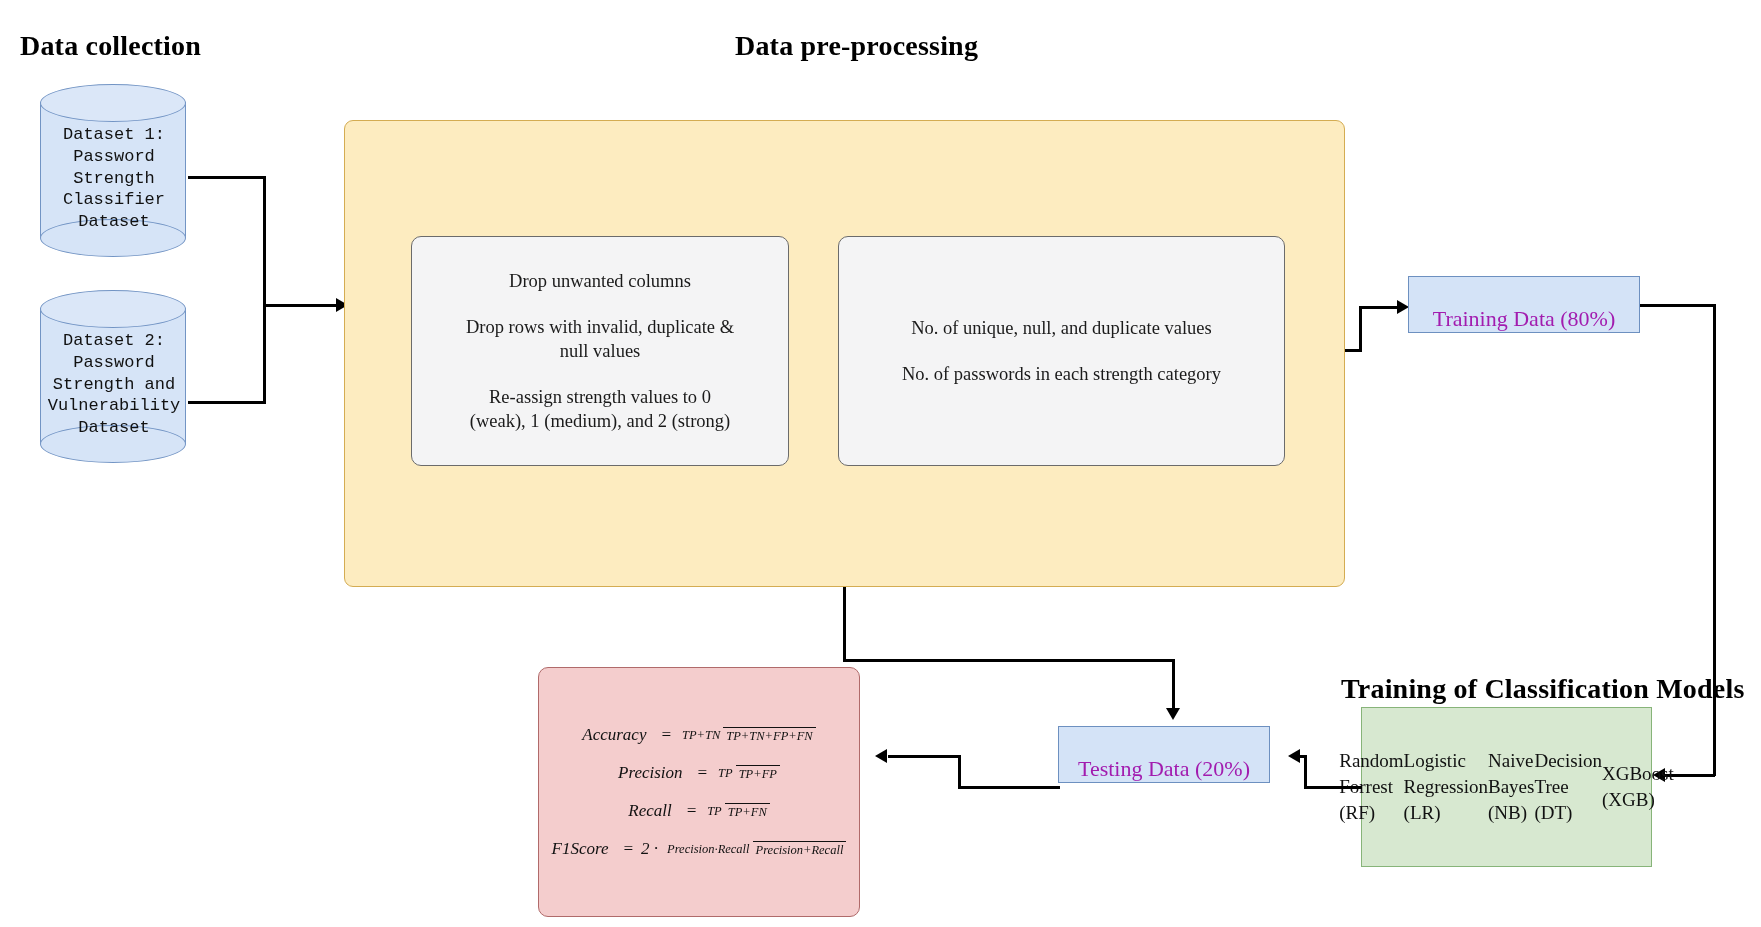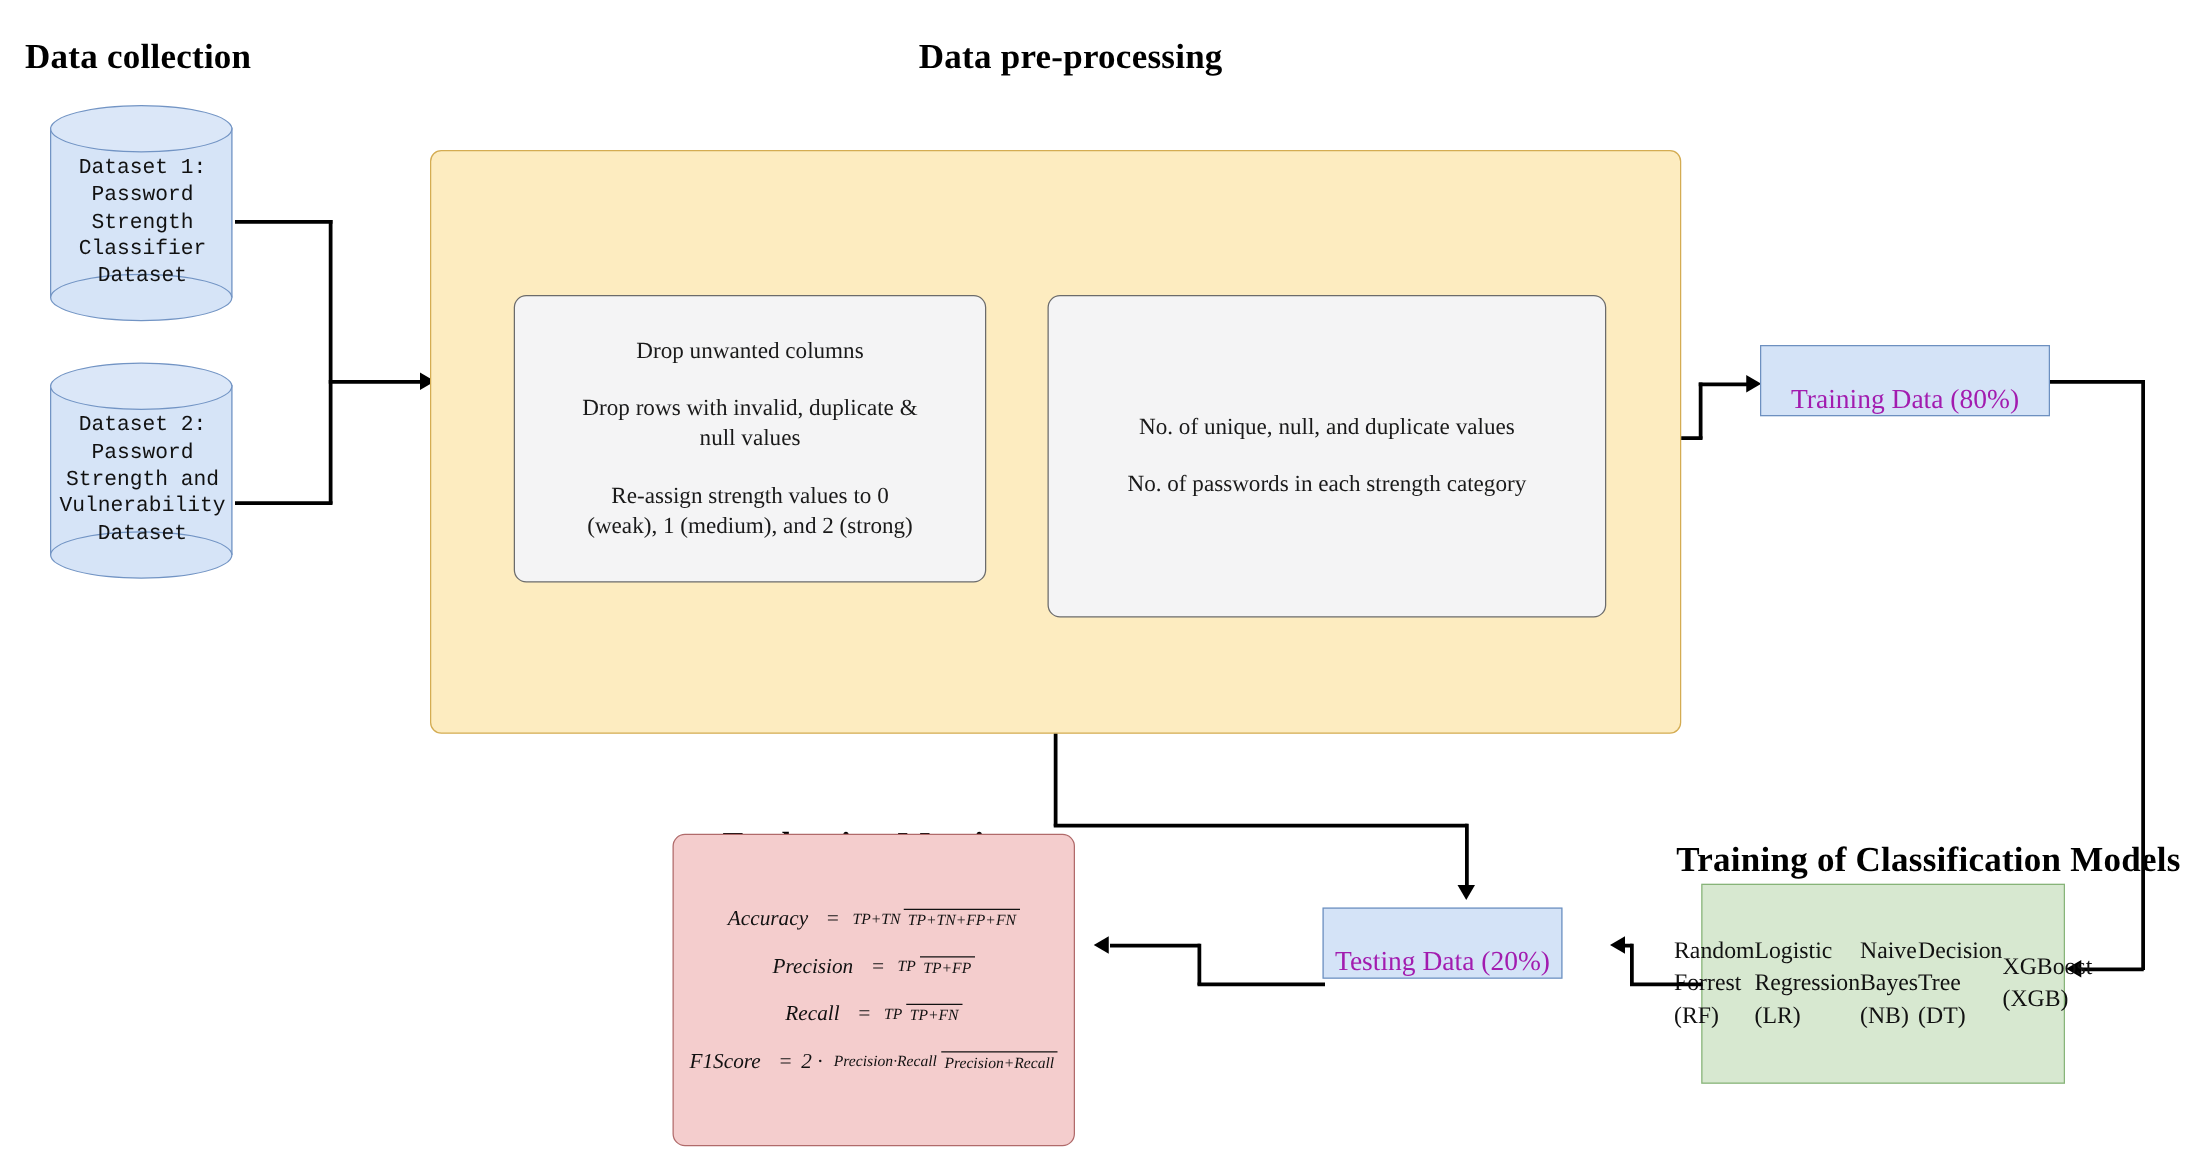--- a/index.html
+++ b/index.html
@@ -242,21 +242,21 @@
   <div class="panel-preprocess" style="left:344px; top:120px; width:1001px; height:467px;">
 
     <div class="subbox" style="left:66px; top:115px; width:378px; height:230px;">
       <p>Drop unwanted columns</p>
       <p>Drop rows with invalid, duplicate &amp;
 null values</p>
       <p>Re-assign strength values to 0
 (weak), 1 (medium), and 2 (strong)</p>
     </div>
 
-    <div class="subbox" style="left:493px; top:115px; width:447px; height:258px;">
+    <div class="subbox" style="left:493px; top:115px; width:447px; height:230px;">
       <p>No. of unique, null, and duplicate values</p>
       <p>No. of passwords in each strength category</p>
     </div>
   </div>
 
   <div class="line" style="left:1345px; top:349px; width:17px; height:2.6px;"></div>
   <div class="line" style="left:1359px; top:306px; width:2.6px; height:45px;"></div>
   <div class="line" style="left:1359px; top:306px; width:40px; height:2.6px;"></div>
   <div class="arrow arrow-right" style="left:1397px; top:300px;"></div>
 
@@ -267,21 +267,21 @@
   <div class="line" style="left:1640px; top:304px; width:76px; height:2.6px;"></div>
   <div class="line" style="left:1713px; top:304px; width:2.6px; height:472px;"></div>
   <div class="line" style="left:1665px; top:774px; width:50px; height:2.6px;"></div>
   <div class="arrow arrow-left" style="left:1653px; top:768px;"></div>
 
   <div class="line" style="left:843px; top:587px; width:2.6px; height:74px;"></div>
   <div class="line" style="left:843px; top:659px; width:331px; height:2.6px;"></div>
   <div class="line" style="left:1172px; top:659px; width:2.6px; height:51px;"></div>
   <div class="arrow arrow-down" style="left:1166px; top:708px;"></div>
 
-  <div class="rect-blue" style="left:1058px; top:726px; width:192px; height:57px;">
+  <div class="rect-blue" style="left:1058px; top:726px; width:212px; height:57px;">
     <span>Testing Data (20%)</span>
   </div>
 
   <div class="rect-green" style="left:1361px; top:707px; width:291px; height:160px;">
     <span>Random Forrest (RF)</span>
     <span>Logistic Regression (LR)</span>
     <span>Naive Bayes (NB)</span>
     <span>Decision Tree (DT)</span>
     <span>XGBoost (XGB)</span>
   </div>

